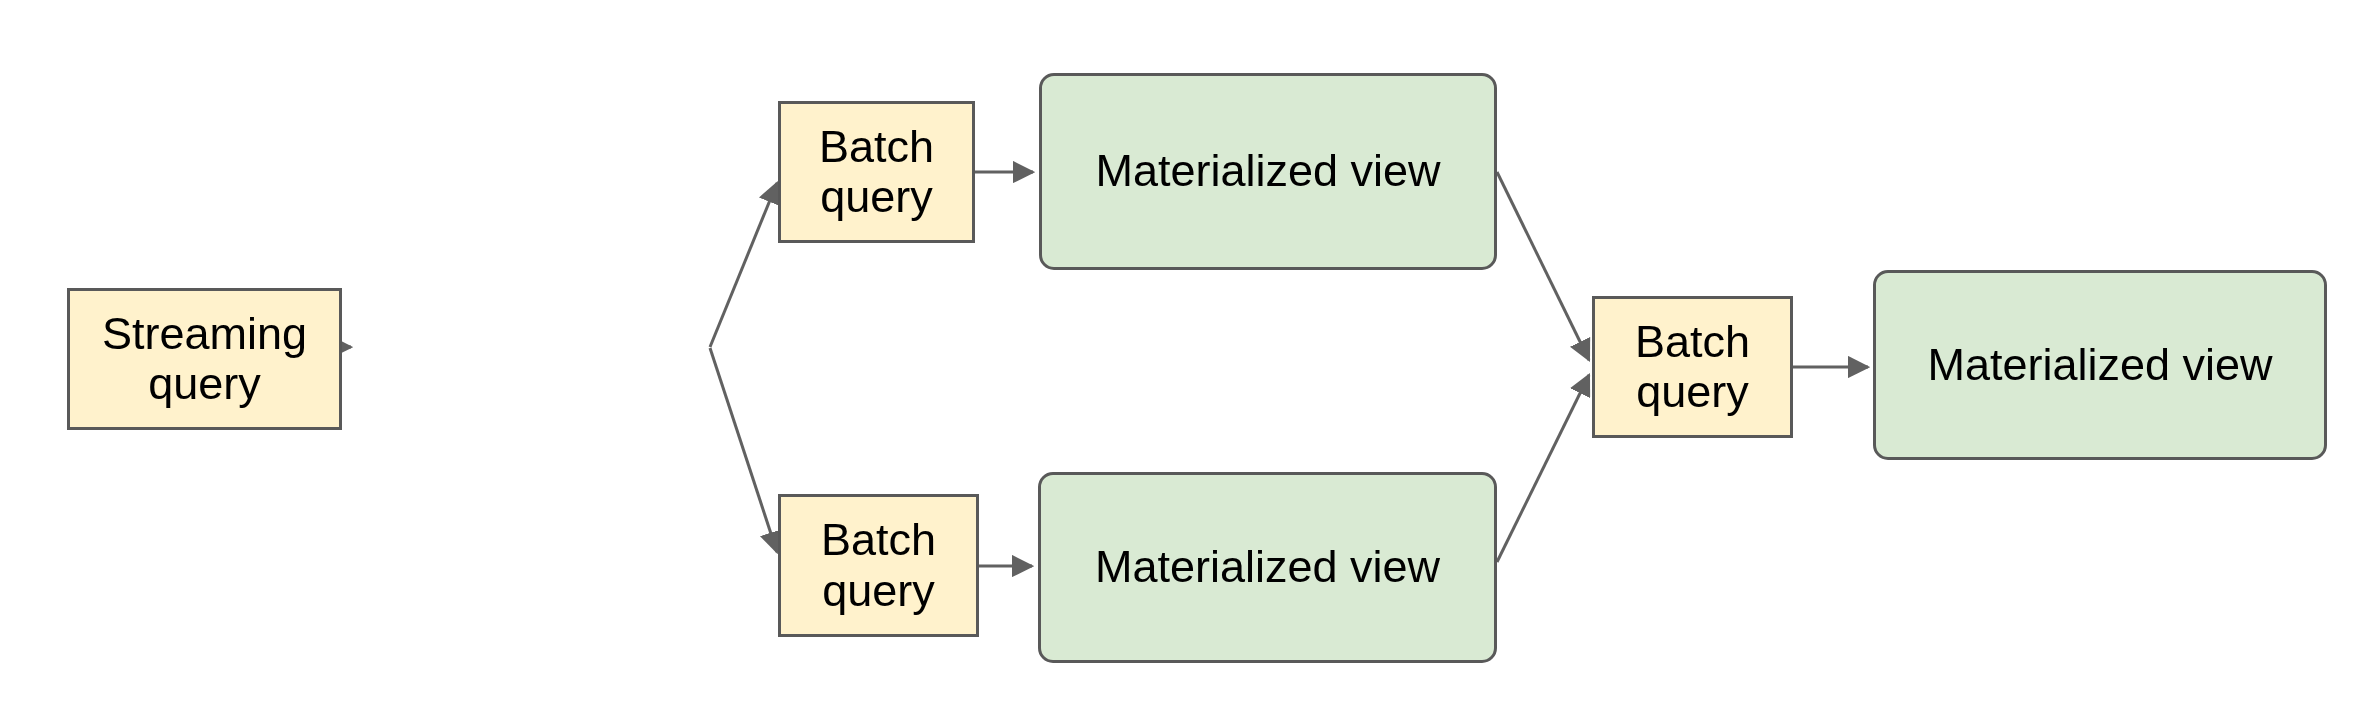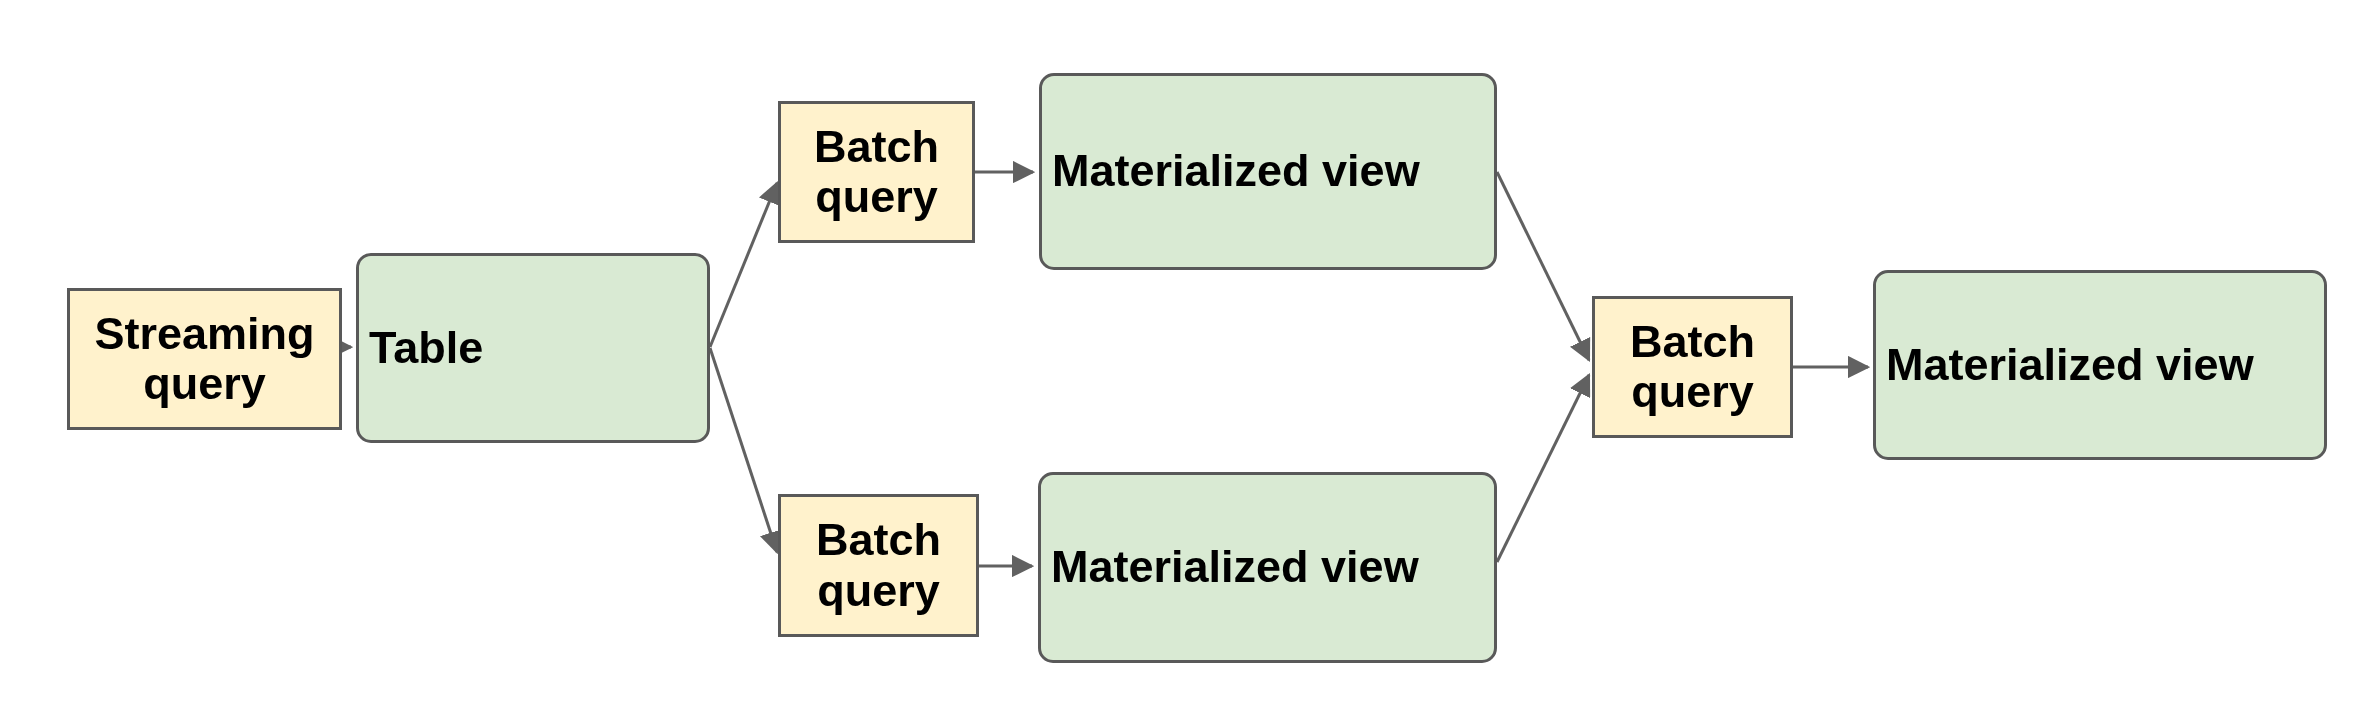--- a/index.html
+++ b/index.html
@@ -7,27 +7,26 @@
     position:relative;
     width:2370px;height:720px;
     background:#ffffff;
     font-family:"Liberation Sans", sans-serif;
     overflow:hidden;
   }
   #edges{position:absolute;left:0;top:0;width:2370px;height:720px;pointer-events:none;}
   .node{
     position:absolute;
     box-sizing:border-box;
-    display:flex;align-items:center;justify-content:flex-start;
+    display:flex;align-items:center;justify-content:center;
     text-align:center;
     color:#000000;
     font-size:45px;line-height:1.12;
     border:3px solid #595959;
     padding:0 10px;
-    font-weight:bold;
   }
   .query{background:#FFF2CC;}
   .store{background:#D9EAD3;border-radius:15px;}
   .n-streaming{left:31px;top:288px;width:275px;height:142px;margin-left:36px;}
   .n-table{left:356px;top:253px;width:354px;height:190px;}
   .n-batch-top{left:778px;top:101px;width:197px;height:142px;}
   .n-mv-top{left:1039px;top:73px;width:458px;height:197px;}
   .n-batch-bottom{left:778px;top:494px;width:201px;height:143px;}
   .n-mv-bottom{left:1038px;top:472px;width:459px;height:191px;}
   .n-batch-mid{left:1592px;top:296px;width:201px;height:142px;}
@@ -52,23 +51,20 @@
     <line class="edge" x1="979" y1="566" x2="1032" y2="566" marker-end="url(#arrow)"></line>
     <line class="edge" x1="1497" y1="172" x2="1589" y2="360" marker-end="url(#arrow)"></line>
     <line class="edge" x1="1497" y1="562" x2="1589" y2="375" marker-end="url(#arrow)"></line>
     <line class="edge" x1="1793" y1="367" x2="1868" y2="367" marker-end="url(#arrow)"></line>
   </svg>
 
   <div class="node query n-streaming">
     <span>Streaming query</span>
   </div>
 
-  <div class="node store n-table">
-    <span>Table</span>
-  </div>
 
   <div class="node query n-batch-top">
     <span>Batch query</span>
   </div>
 
   <div class="node store n-mv-top">
     <span>Materialized view</span>
   </div>
 
   <div class="node query n-batch-bottom">

